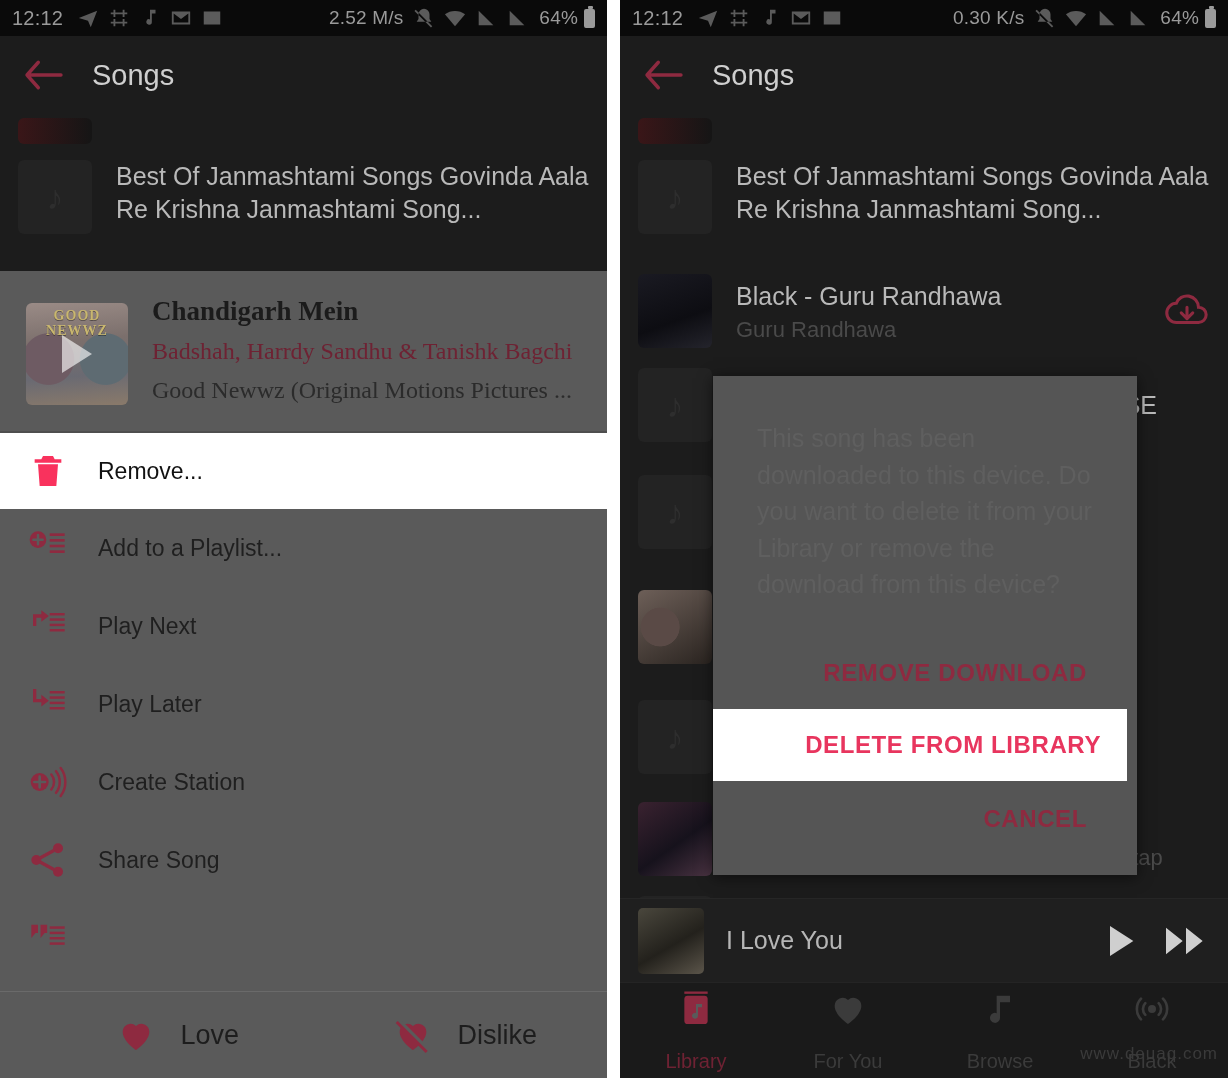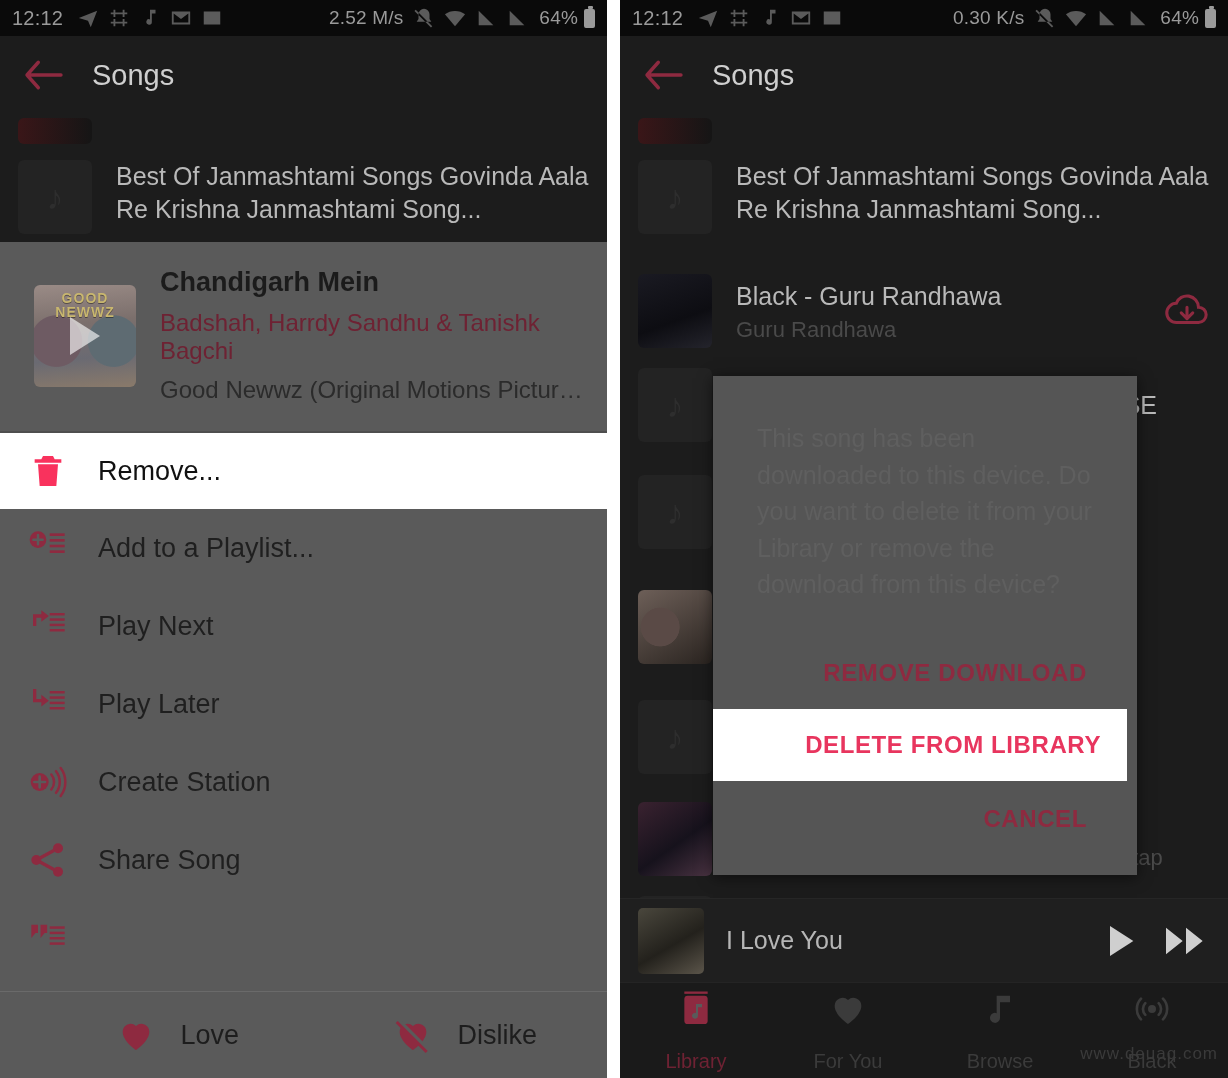--- a/index.html
+++ b/index.html
@@ -63,22 +63,23 @@
   .dl-icon { width: 46px; height: 46px; flex:0 0 46px; margin-left:12px; }
   .dl-icon svg { width:100%;height:100%;display:block; }
 
   
   .scrim { position:absolute; inset:0; background: rgba(0,0,0,0.0); }
   .sheet {
     position: absolute; left:0; right:0; bottom:0;
     background: #5a5a5a; display:flex; flex-direction:column;
   }
   .sheet-header {
-    display:flex; align-items:center; padding: 24px 22px 26px 34px;
+    display:flex; align-items:flex-end; padding: 24px 22px 26px 26px;
     background:#5a5a5a;
+    font-family:Liberation Serif, serif;
   }
   .sheet-art {
     width: 102px; height:102px; flex:0 0 102px; border-radius:6px; margin-right:24px;
     position:relative; overflow:hidden;
     background:
       radial-gradient(circle at 22% 55%, #6e5b63 0 26%, transparent 27%),
       radial-gradient(circle at 78% 55%, #5e6b72 0 26%, transparent 27%),
       linear-gradient(175deg,#9a8b86 0%,#7b6f6c 38%,#6a6a72 70%,#8a7a6a 100%);
   }
   .sheet-art .gn-text{
@@ -99,21 +100,21 @@
 
   .sheet-divider { height:2px; background:#4e4e4e; }
 
   .action-row {
     display:flex; align-items:center; height: 78px; padding-left: 24px;
     background: #5a5a5a;
   }
   .action-row.highlight { background:#ffffff; height: 76px; }
   .action-ico { width: 48px; height:48px; flex:0 0 48px; margin-right: 26px; display:flex;align-items:center;justify-content:center;}
   .action-ico svg { width: 40px; height:40px; display:block; }
-  .action-label { font-size: 27px; color:#1f1f1f; }
+  .action-label { font-size: 23px; color:#1f1f1f; }
   .action-row.highlight .action-label { color:#111; }
 
   .sheet-spacer { height: 14px; background:#5a5a5a; }
   .sheet-rule { height:1px; background:#6a6a6a; }
 
   .love-bar { display:flex; height: 86px; background:#5a5a5a;padding-left:32px; }
   .love-cell { flex:1; display:flex; align-items:center; justify-content:center; }
   .love-cell .action-ico { margin-right: 20px; }
   .love-cell .action-label { font-size: 27px; color:#1d1d1d; }
 

